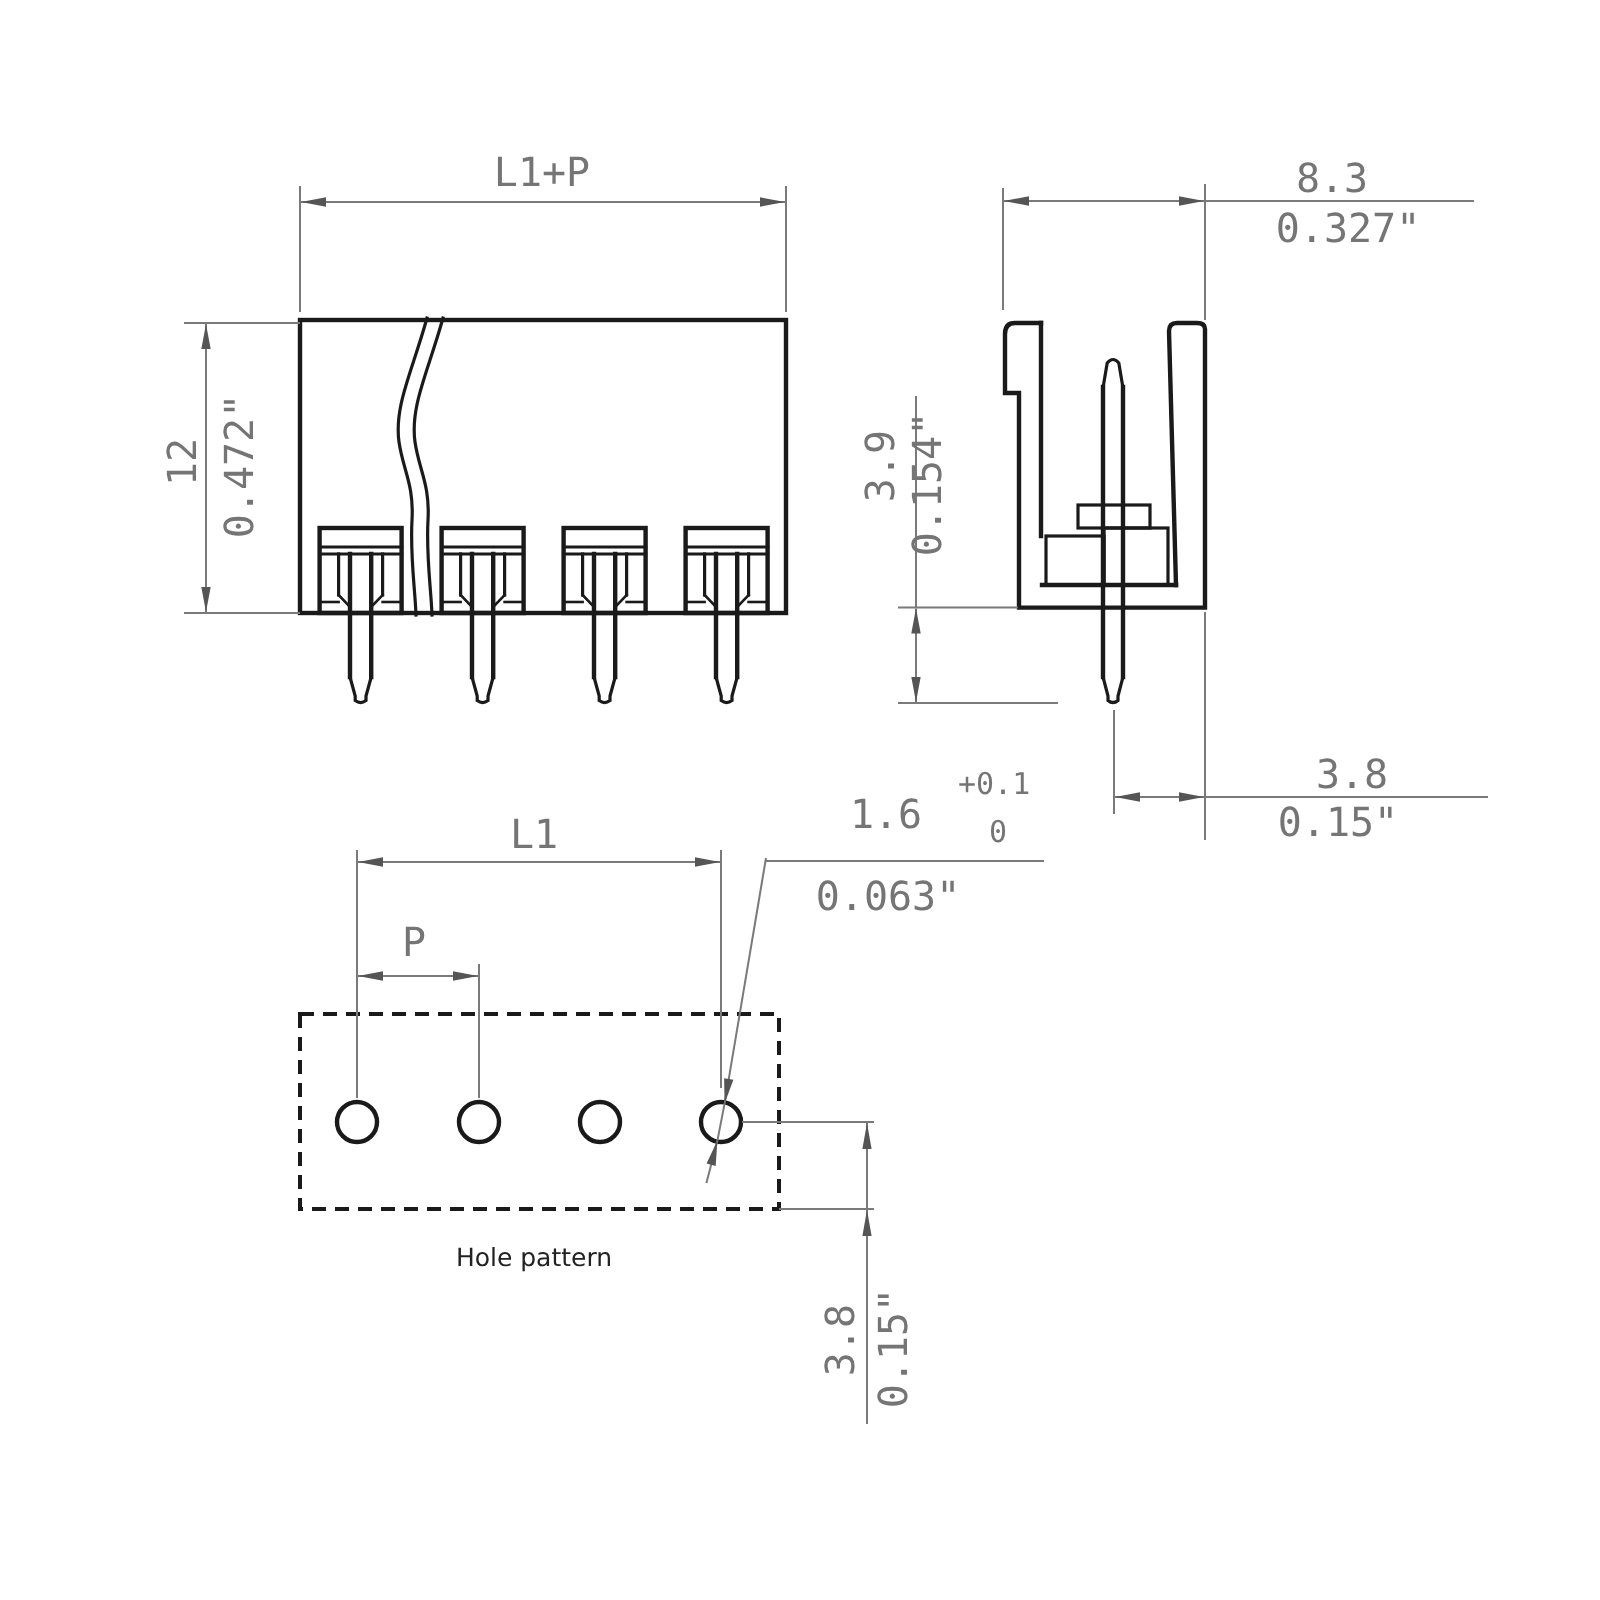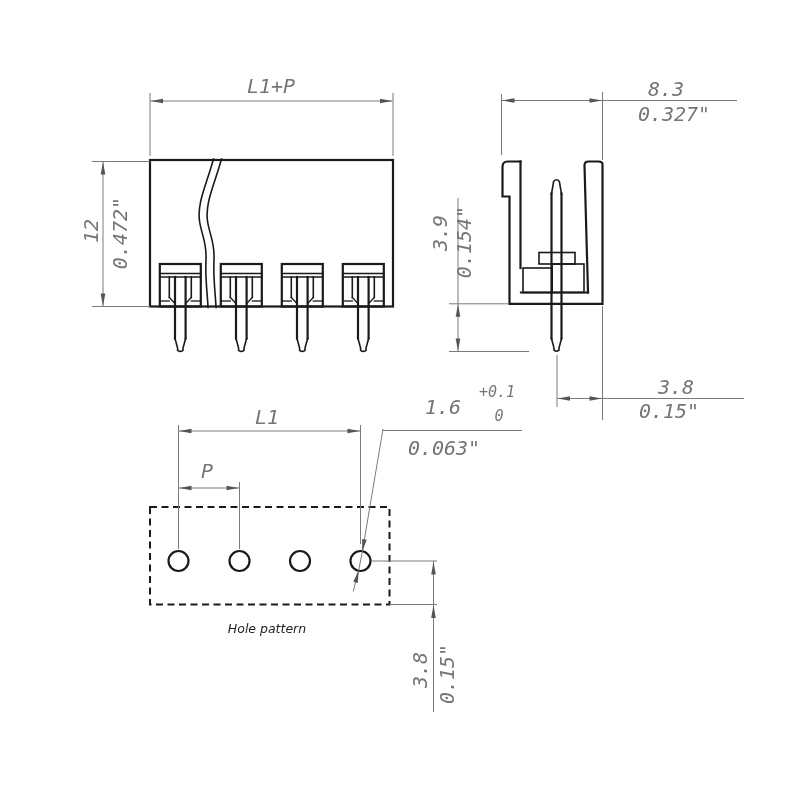--- a/index.html
+++ b/index.html
@@ -1,16 +1,16 @@
 <!DOCTYPE html>
 <html><head>
 <meta charset="utf-8">
 <style>
   html,body{margin:0;padding:0;background:#ffffff;}
-  .stage{width:800px;height:800px;position:relative;background:#fff;font-style:italic;}
+  .stage{width:800px;height:800px;position:relative;background:#fff;}
   svg{display:block;}
   .thick{stroke:#1a1a1a;stroke-width:2.2;fill:none;stroke-linecap:square;}
   .med{stroke:#1a1a1a;stroke-width:1.6;fill:none;stroke-linecap:square;}
   .fine{stroke:#1a1a1a;stroke-width:1.3;fill:none;stroke-linecap:square;}
   .thin{stroke:#7a7a7a;stroke-width:1;fill:none;}
   .dashed{stroke:#1a1a1a;stroke-width:2;fill:none;stroke-dasharray:7 4.5;}
   .dimtext{font-family:"DejaVu Sans Mono",monospace;font-size:20px;fill:#757575;}
   .dimtext-sm{font-family:"DejaVu Sans Mono",monospace;font-size:15px;fill:#757575;}
   .caption{font-family:"DejaVu Sans",sans-serif;font-size:12.5px;fill:#222222;}
   .arrfill{fill:#555555;stroke:none;}

